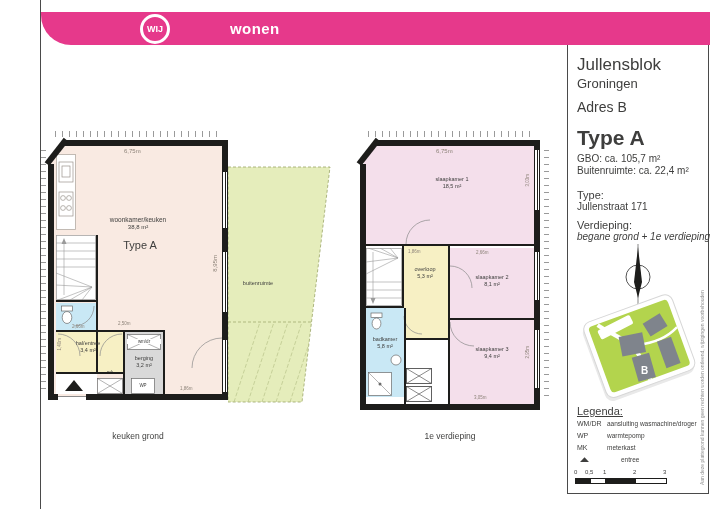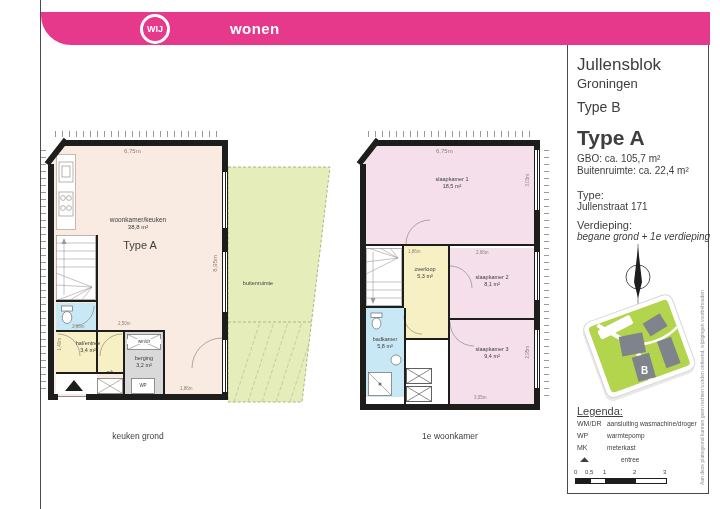--- a/index.html
+++ b/index.html
@@ -66,21 +66,21 @@
 
   <div class="brandbar">
     <div class="logo-circle">
       <span>WIJ</span>
     </div>
     <span class="wordmark">wonen</span>
   </div>
 
   <div class="sb t-project">Jullensblok</div>
   <div class="sb t-city">Groningen</div>
-  <div class="sb t-block">Type B</div>
+  <div class="sb t-block">Adres B</div>
   <div class="sb t-type">Type A</div>
   <div class="sb t-small" style="top:153px;">GBO: ca. 105,7 m²</div>
   <div class="sb t-small" style="top:165px;">Buitenruimte: ca. 22,4 m²</div>
   <div class="sb t-label" style="top:189px;">Type:</div>
   <div class="sb t-small" style="top:201px;">Jullenstraat 171</div>
   <div class="sb t-label" style="top:219px;">Verdieping:</div>
   <div class="sb t-small" style="top:231px;font-style:italic;">begane grond + 1e verdieping</div>
 
   <svg class="abs" style="left:622px;top:244px;" width="32" height="62" viewBox="0 0 32 62">
     <line x1="16" y1="0" x2="16" y2="62" stroke="#555" stroke-width="0.7"></line>
@@ -382,15 +382,15 @@
 
     <div class="dim" style="left:76px;top:8px;">6,75m</div>
     <div class="dim dimv" style="left:165px;top:34px;font-size:4.5px;">3,03m</div>
     <div class="dim" style="left:48px;top:109px;font-size:4.5px;">1,86m</div>
     <div class="dim" style="left:116px;top:110px;font-size:4.5px;">2,66m</div>
     <div class="dim dimv" style="left:165px;top:206px;font-size:4.5px;">2,95m</div>
     <div class="dim" style="left:114px;top:255px;font-size:4.5px;">3,05m</div>
   </div>
 
   <div class="caption" style="left:48px;">keuken grond</div>
-  <div class="caption" style="left:360px;">1e woonkamer</div>
+  <div class="caption" style="left:360px;">1e verdieping</div>
 
 </div>
 
 </body></html>

